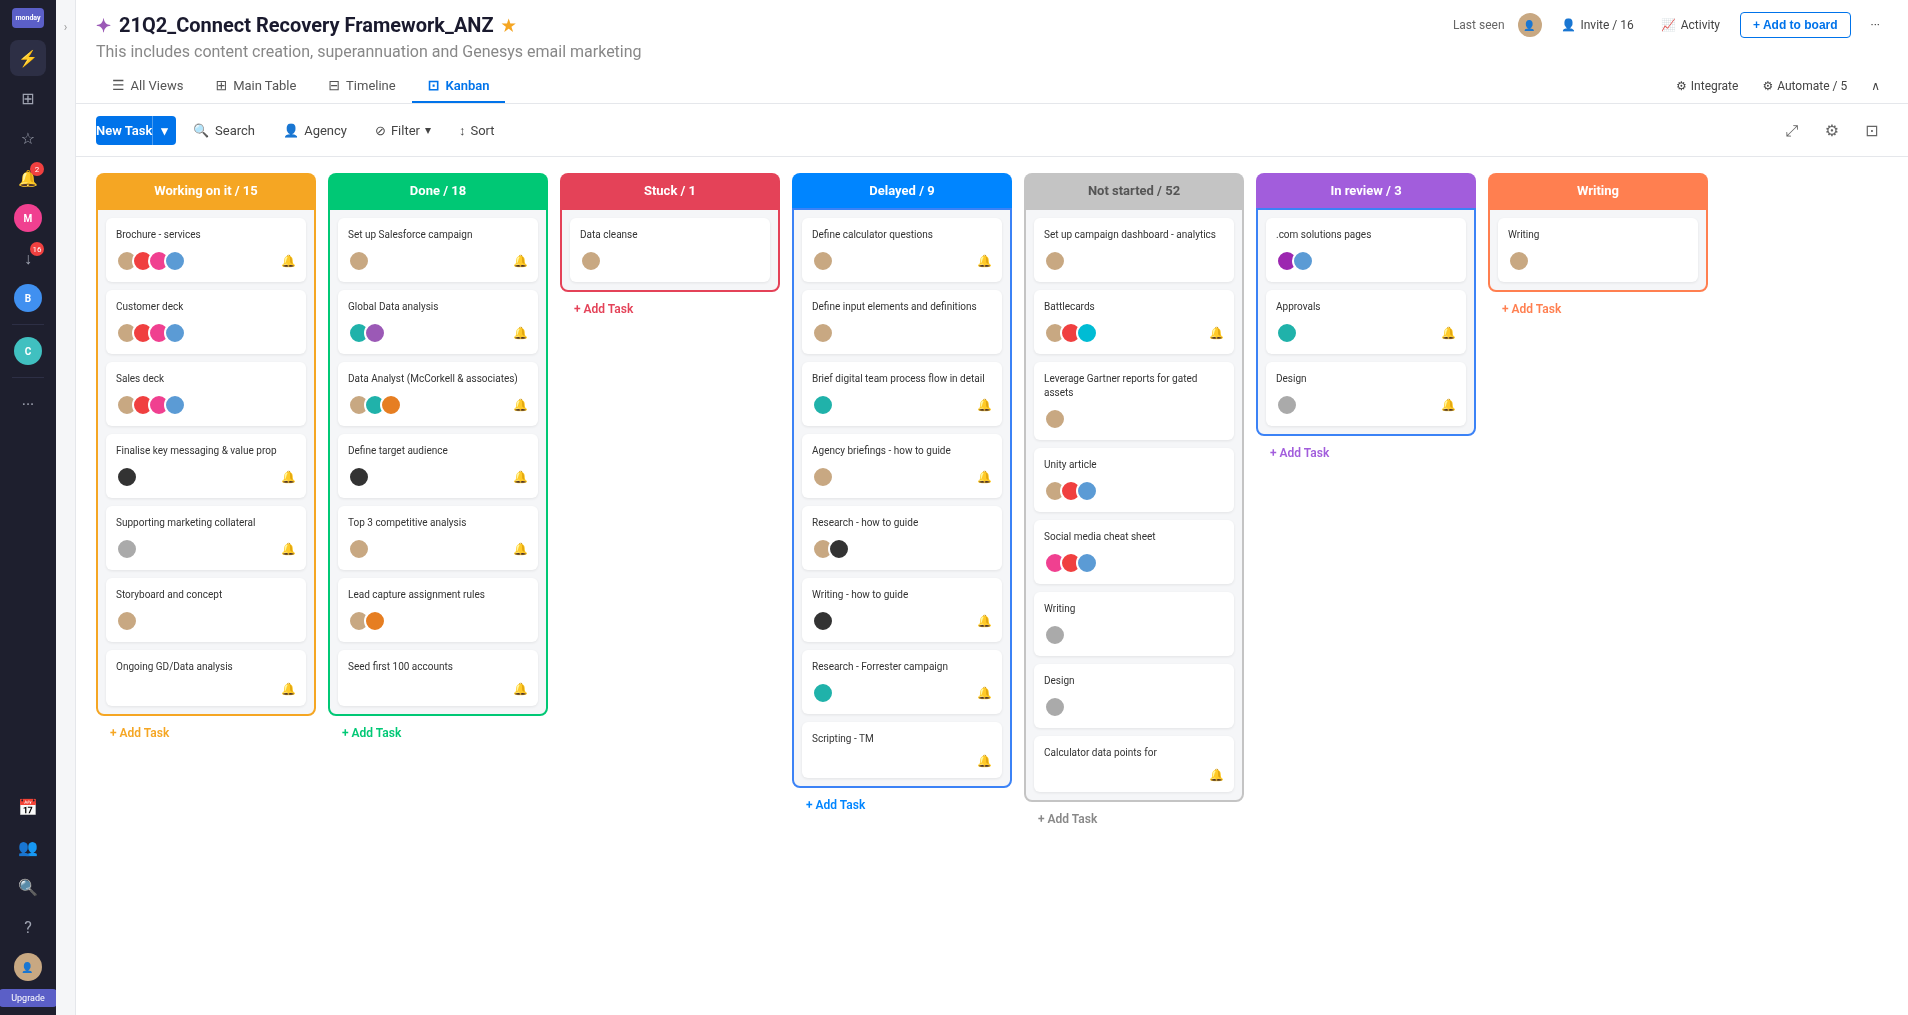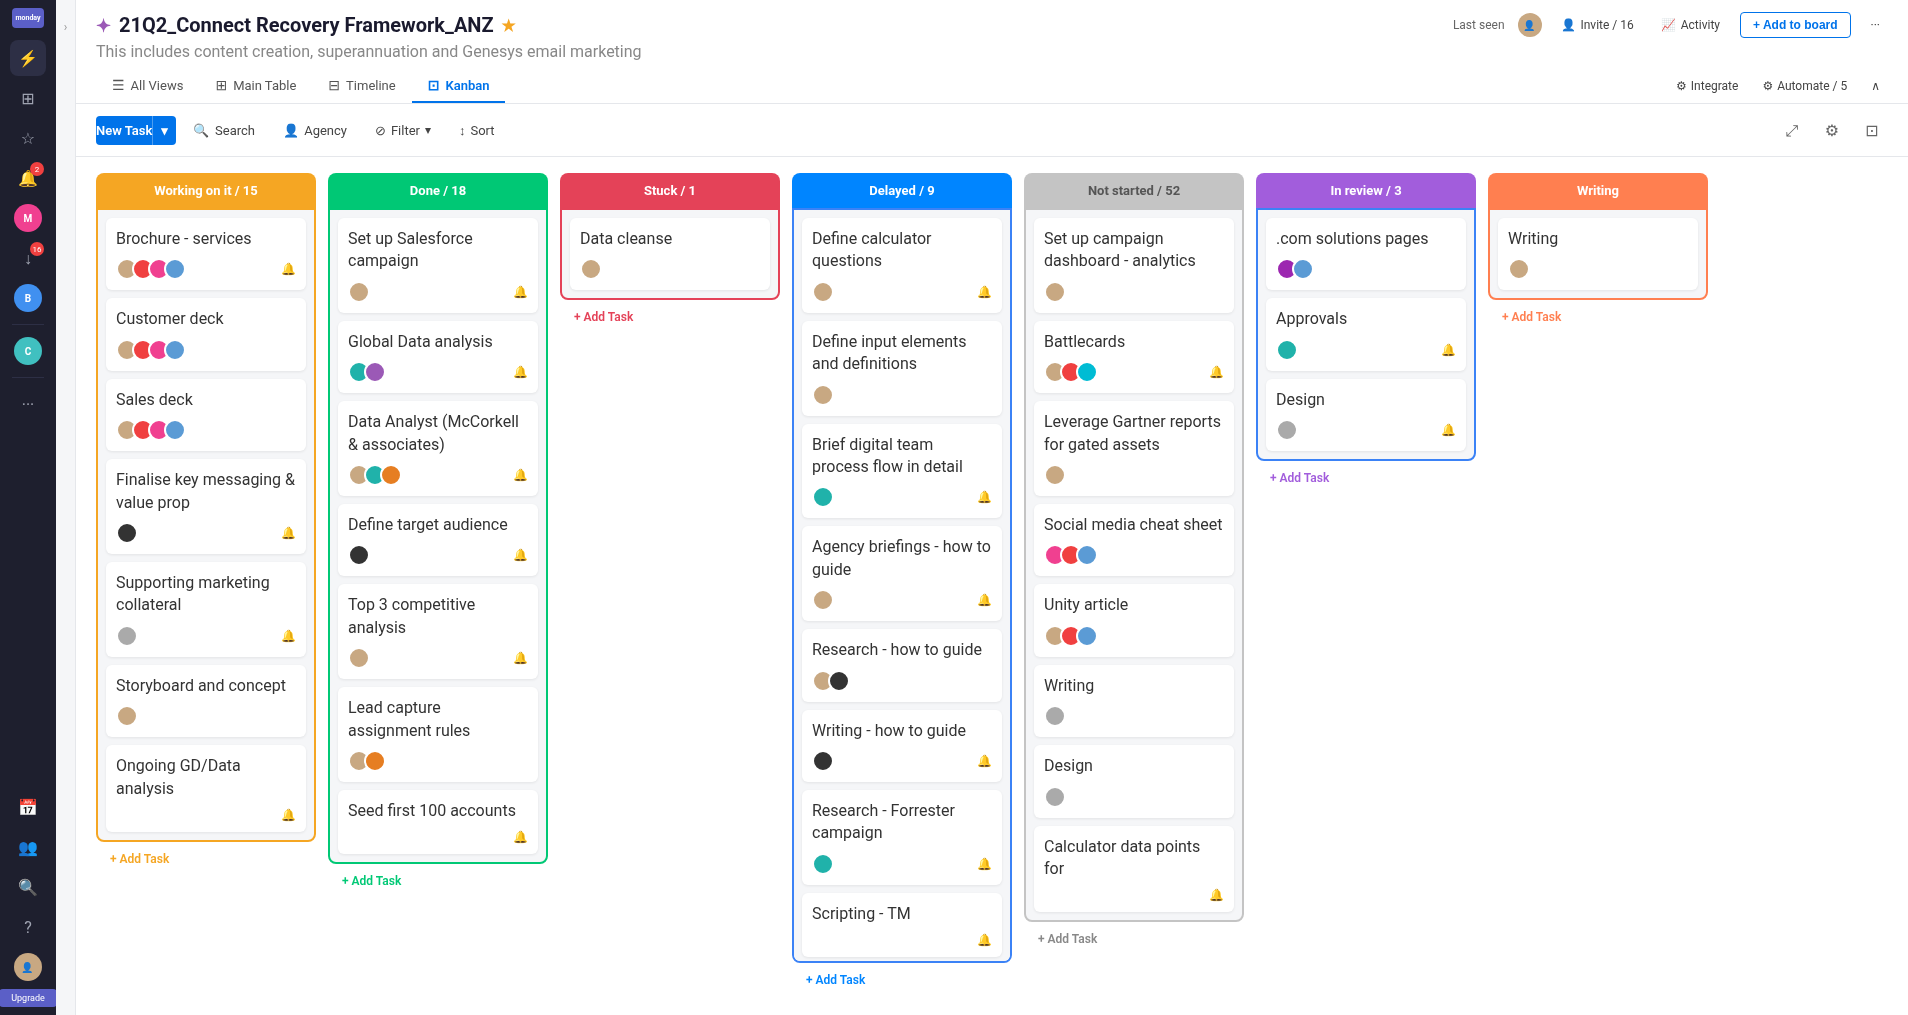--- a/index.html
+++ b/index.html
@@ -288,21 +288,21 @@
     }
 
     .card {
       background: white;
       border-radius: 6px;
       padding: 10px;
       box-shadow: 0 1px 3px rgba(0,0,0,0.08);
       cursor: pointer;
     }
     .card-title {
-      font-size: 16px;
+      font-size: 10px;
       color: #333;
       margin-bottom: 8px;
       line-height: 1.4;
     }
     .card-footer {
       display: flex;
       align-items: center;
       justify-content: space-between;
     }
     .avatars {
@@ -796,40 +796,40 @@
           </div>
           <div class="card">
             <div class="card-title">Leverage Gartner reports for gated assets</div>
             <div class="card-footer">
               <div class="avatars">
                 <div class="avatar brown"></div>
               </div>
             </div>
           </div>
           <div class="card">
+            <div class="card-title">Unity article</div>
+            <div class="card-footer">
+              <div class="avatars">
+                <div class="avatar brown"></div>
+                <div class="avatar red"></div>
+                <div class="avatar lw"></div>
+              </div>
+            </div>
+          </div>
+          <div class="card">
             <div class="card-title">Social media cheat sheet</div>
             <div class="card-footer">
               <div class="avatars">
                 <div class="avatar pink"></div>
                 <div class="avatar red"></div>
                 <div class="avatar lw"></div>
               </div>
             </div>
           </div>
           <div class="card">
-            <div class="card-title">Unity article</div>
-            <div class="card-footer">
-              <div class="avatars">
-                <div class="avatar brown"></div>
-                <div class="avatar red"></div>
-                <div class="avatar lw"></div>
-              </div>
-            </div>
-          </div>
-          <div class="card">
             <div class="card-title">Writing</div>
             <div class="card-footer">
               <div class="avatars">
                 <div class="avatar gray"></div>
               </div>
             </div>
           </div>
           <div class="card">
             <div class="card-title">Design</div>
             <div class="card-footer">

